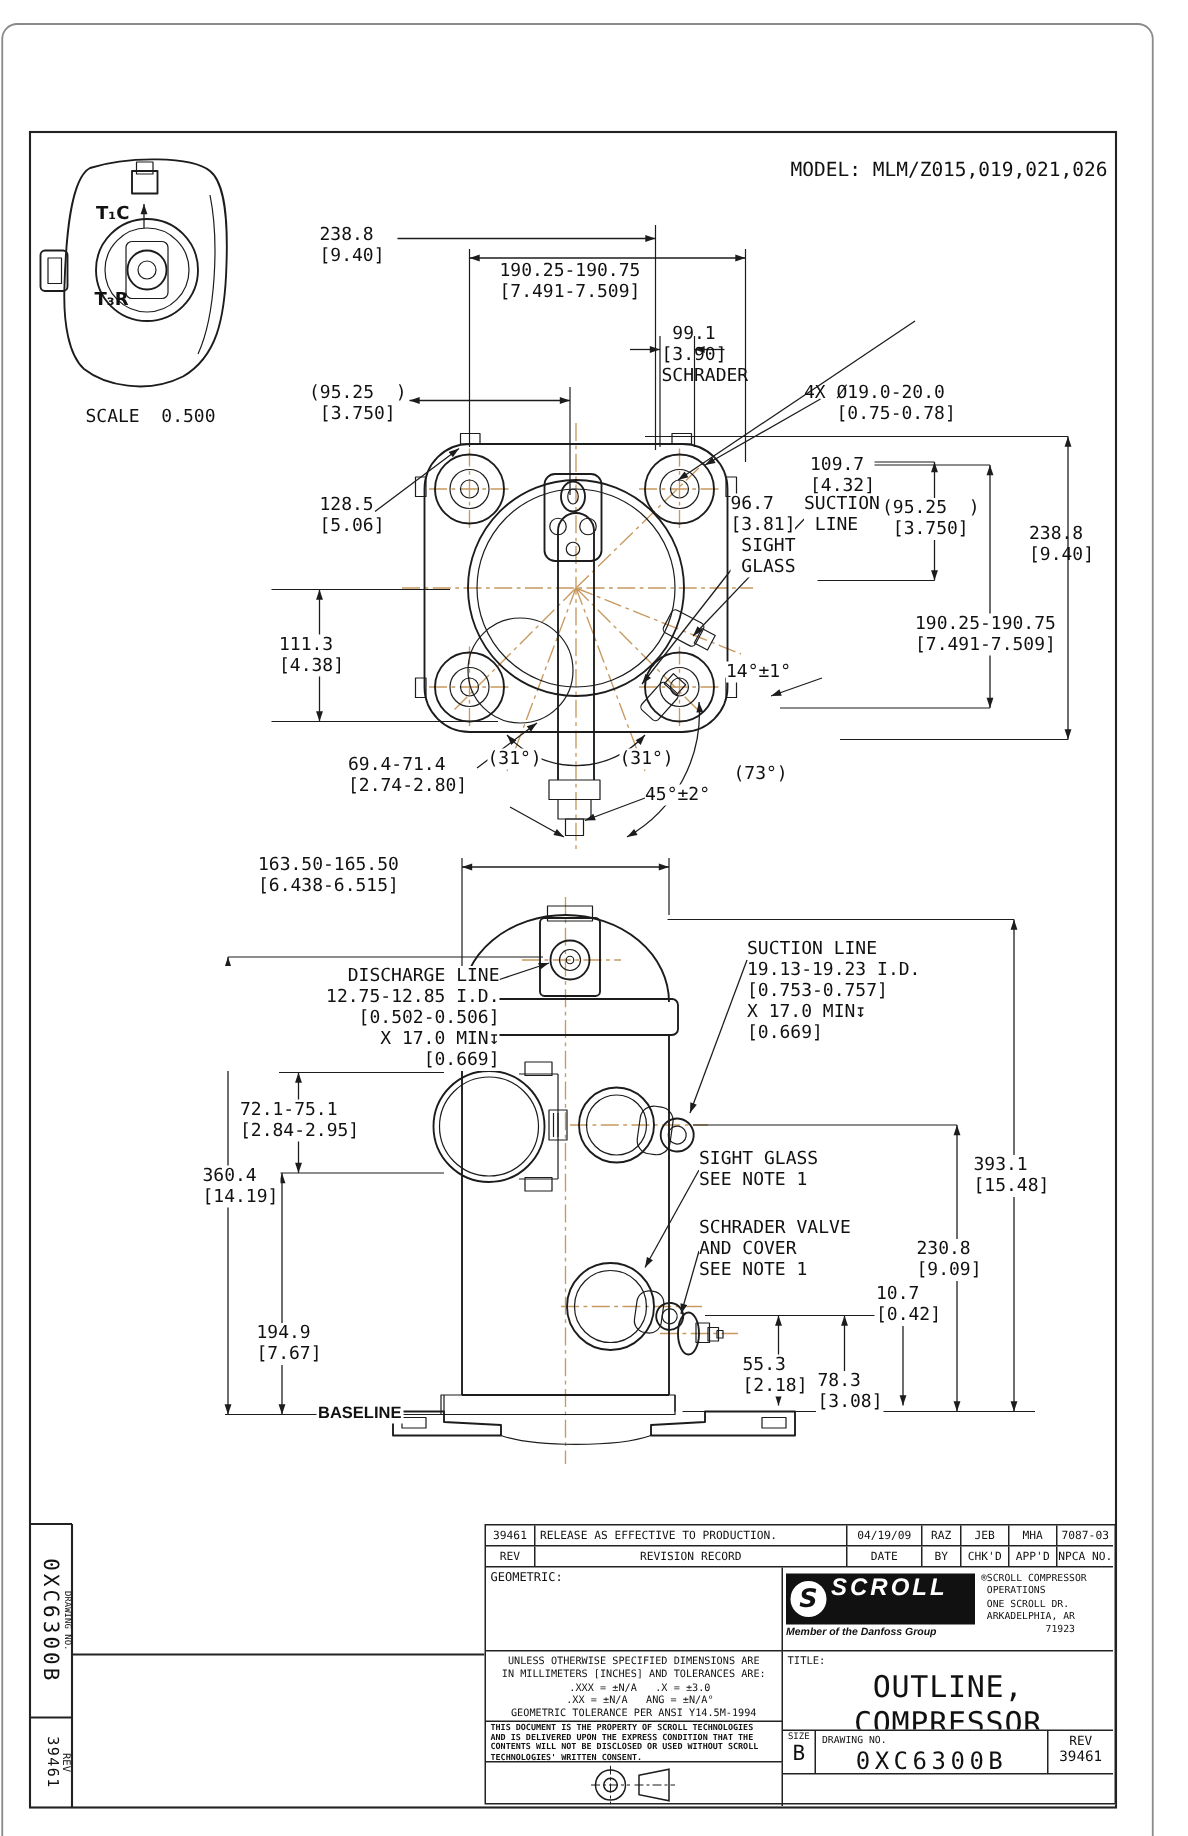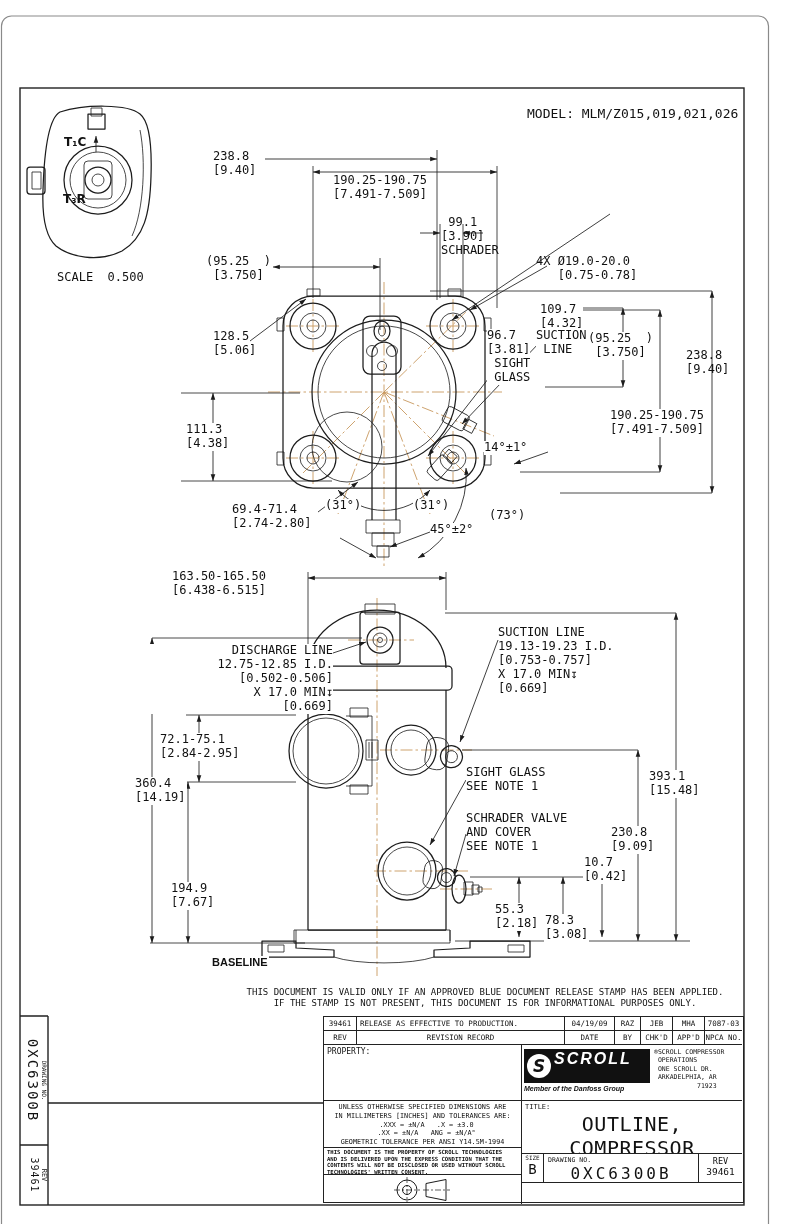--- a/index.html
+++ b/index.html
@@ -260,39 +260,37 @@
 19.13-19.23 I.D.
 [0.753-0.757]
 X 17.0 MIN↧
 [0.669]</div>
 <div class="lbl" style="left:160px;top:733px;background:#fff;">72.1-75.1
 [2.84-2.95]</div>
 <div class="lbl wbg" style="left:134px;top:777px;">360.4
 [14.19]</div>
 <div class="lbl wbg" style="left:170px;top:882px;">194.9
 [7.67]</div>
-<div class="lbl wbg" style="left:211px;top:956px;font-family:'Liberation Sans',sans-serif;font-weight:bold;font-size:11px;">BASELINE</div>
+<div class="lbl wbg" style="left:211px;top:936px;font-family:'Liberation Sans',sans-serif;font-weight:bold;font-size:11px;">BASELINE</div>
 <div class="lbl" style="left:466px;top:766px;background:#fff;">SIGHT GLASS
 SEE NOTE 1</div>
 <div class="lbl" style="left:466px;top:812px;background:#fff;">SCHRADER VALVE
 AND COVER
 SEE NOTE 1</div>
 <div class="lbl wbg" style="left:648px;top:770px;">393.1
 [15.48]</div>
 <div class="lbl wbg" style="left:610px;top:826px;">230.8
 [9.09]</div>
 <div class="lbl wbg" style="left:583px;top:856px;">10.7
 [0.42]</div>
 <div class="lbl wbg" style="left:544px;top:890px;margin-top:24px;">78.3
 [3.08]</div>
 <div class="lbl wbg" style="left:494px;top:903px;">55.3
 [2.18]</div>
 
-<div class="lbl" style="left:210px;top:987px;width:550px;text-align:center;font-size:9px;line-height:1.25;">THIS DOCUMENT IS VALID ONLY IF AN APPROVED BLUE DOCUMENT RELEASE STAMP HAS BEEN APPLIED.
-IF THE STAMP IS NOT PRESENT, THIS DOCUMENT IS FOR INFORMATIONAL PURPOSES ONLY.</div>
 
 <div class="vstrip" style="top:1016px;height:129px;">
   <div class="vinner" style="width:129px;">
     <div style="font-size:6px;">DRAWING NO.</div>
     <div style="font-size:14px;letter-spacing:2px;">0XC6300B</div>
   </div>
 </div>
 <div class="vstrip" style="top:1145px;height:60px;">
   <div class="vinner" style="width:60px;">
     <div style="font-size:7px;">REV</div>
@@ -316,21 +314,21 @@
     <div class="rowcell" style="width:33px;">REV</div>
     <div class="rowcell" style="width:208px;">REVISION RECORD</div>
     <div class="rowcell" style="width:50px;">DATE</div>
     <div class="rowcell" style="width:26px;">BY</div>
     <div class="rowcell" style="width:32px;">CHK'D</div>
     <div class="rowcell" style="width:32px;">APP'D</div>
     <div class="rowcell" style="flex:1;border-right:none;">NPCA NO.</div>
   </div>
 
   <div class="cell" style="left:0;top:28px;width:198px;height:56px;">
-    <div style="font-size:8px;padding:2px 0 0 3px;">PROPERTY:</div>
+    <div style="font-size:8px;padding:2px 0 0 3px;">GEOMETRIC:</div>
   </div>
 
   <div class="cell" style="left:198px;top:28px;width:220px;height:56px;border-right:none;">
     <div style="position:absolute;left:2px;top:4px;width:126px;height:34px;background:#111;color:#fff;overflow:hidden;">
       <div style="position:absolute;left:3px;top:5px;width:24px;height:24px;border-radius:50%;background:#fff;color:#111;font:bold italic 17px/24px 'DejaVu Sans',sans-serif;text-align:center;">S</div>
       <div style="position:absolute;left:30px;top:1px;font:bold italic 16px 'Liberation Sans',sans-serif;letter-spacing:2px;">SCROLL</div>
       <div style="position:absolute;left:30px;top:19px;font:bold italic 9px 'Liberation Sans',sans-serif;letter-spacing:1px;margin-top:44px;">TECHNOLOGIES</div>
     </div>
     <div style="position:absolute;left:2px;top:40px;font:bold italic 7px 'Liberation Sans',sans-serif;">Member of the Danfoss Group</div>
     <div style="position:absolute;left:132px;top:3px;font-size:6.5px;line-height:1.3;white-space:pre;">®SCROLL COMPRESSOR

